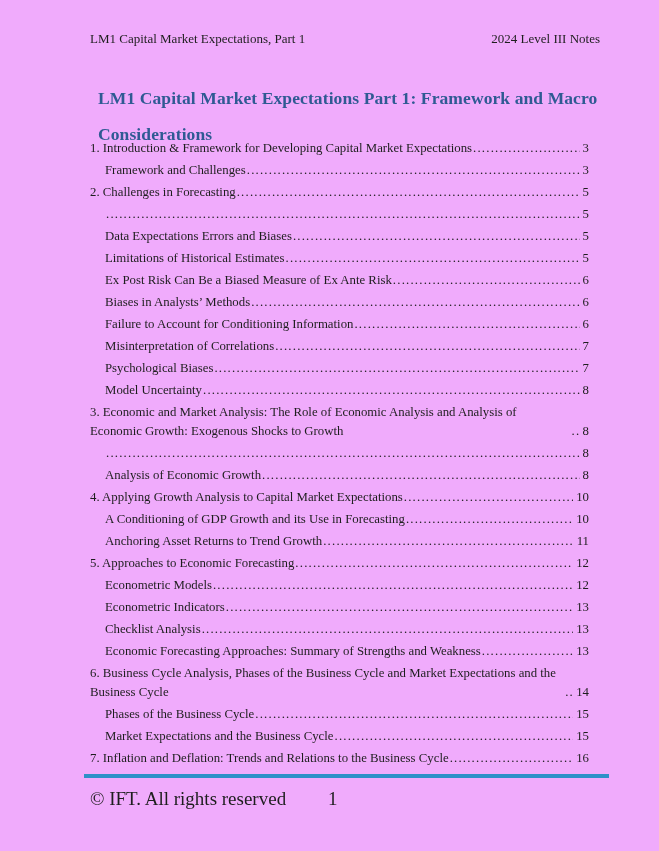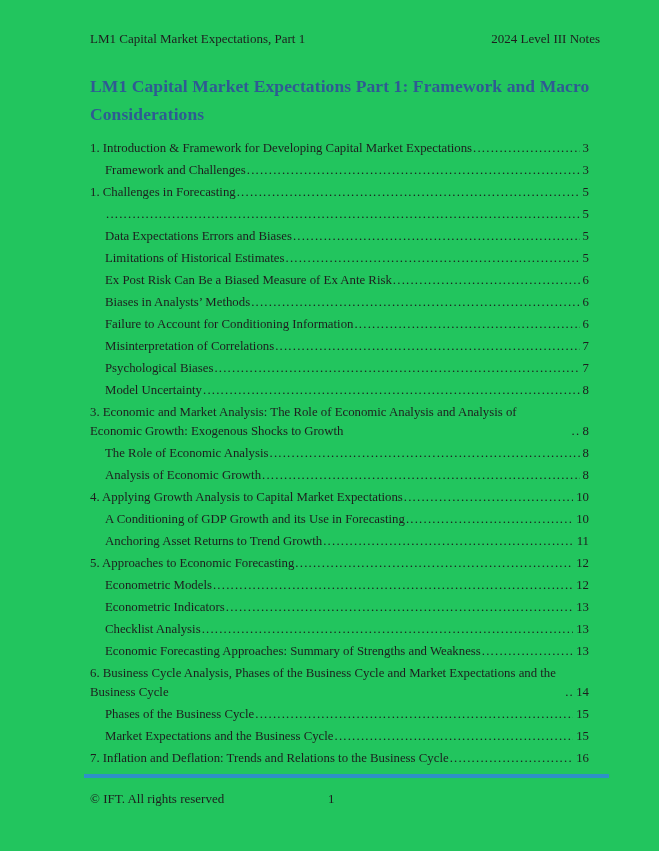--- a/index.html
+++ b/index.html
@@ -9,43 +9,43 @@
   }
   html, body {
     margin: 0;
     padding: 0;
     background: #ffffff;
   }
   .page {
     position: relative;
     width: 659px;
     height: 851px;
-    background: #22c55e;
+    background: #f0abfc;
     font-family: "Liberation Serif", "DejaVu Serif", serif;
     color: var(--ink);
     overflow: hidden;
   }
   .header {
     position: absolute;
     top: 31px;
     left: 90px;
     right: 59px;
     display: flex;
     justify-content: space-between;
     font-size: 13px;
     line-height: 16px;
   }
   .doc-title {
     position: absolute;
     top: 72px;
     left: 90px;
     width: 518px;
-    margin: 0;
+    margin: 8px;
     font-size: 17.5px;
-    line-height: 28px;
+    line-height: 36px;
     font-weight: bold;
     color: var(--title-blue);
     letter-spacing: 0.1px;
   }
   .toc {
     position: absolute;
     top: 139px;
     left: 90px;
     right: 70px;
     font-size: 12.8px;
@@ -84,21 +84,21 @@
     left: 84px;
     width: 525px;
     height: 4px;
     background: var(--rule-blue);
   }
   .footer {
     position: absolute;
     top: 791px;
     left: 90px;
     right: 59px;
-    font-size: 13px;
+    font-size: 19px;
     line-height: 16px;
   }
   .footer .page-num {
     position: absolute;
     left: 238px;
     top: 0;
   }
 </style>
 </head>
 <body>
@@ -117,21 +117,21 @@
         <span class="entry-text">1. Introduction &amp; Framework for Developing Capital Market Expectations</span>
         <span class="dots"></span>
         <span class="page-no">3</span>
       </div>
       <div class="toc-entry level-2">
         <span class="entry-text">Framework and Challenges</span>
         <span class="dots"></span>
         <span class="page-no">3</span>
       </div>
       <div class="toc-entry level-1">
-        <span class="entry-text">1. Challenges in Forecasting</span>
+        <span class="entry-text">2. Challenges in Forecasting</span>
         <span class="dots"></span>
         <span class="page-no">5</span>
       </div>
       <div class="toc-entry level-2">
         <span class="dots"></span>
         <span class="page-no">5</span>
       </div>
       <div class="toc-entry level-2">
         <span class="entry-text">Data Expectations Errors and Biases</span>
         <span class="dots"></span>
@@ -171,21 +171,20 @@
         <span class="entry-text">Model Uncertainty</span>
         <span class="dots"></span>
         <span class="page-no">8</span>
       </div>
       <div class="toc-entry level-1">
         <span class="entry-text">3. Economic and Market Analysis: The Role of Economic Analysis and Analysis of Economic Growth: Exogenous Shocks to Growth</span>
         <span class="dots"></span>
         <span class="page-no">8</span>
       </div>
       <div class="toc-entry level-2">
-        <span class="entry-text">The Role of Economic Analysis</span>
         <span class="dots"></span>
         <span class="page-no">8</span>
       </div>
       <div class="toc-entry level-2">
         <span class="entry-text">Analysis of Economic Growth</span>
         <span class="dots"></span>
         <span class="page-no">8</span>
       </div>
       <div class="toc-entry level-1">
         <span class="entry-text">4. Applying Growth Analysis to Capital Market Expectations</span>

